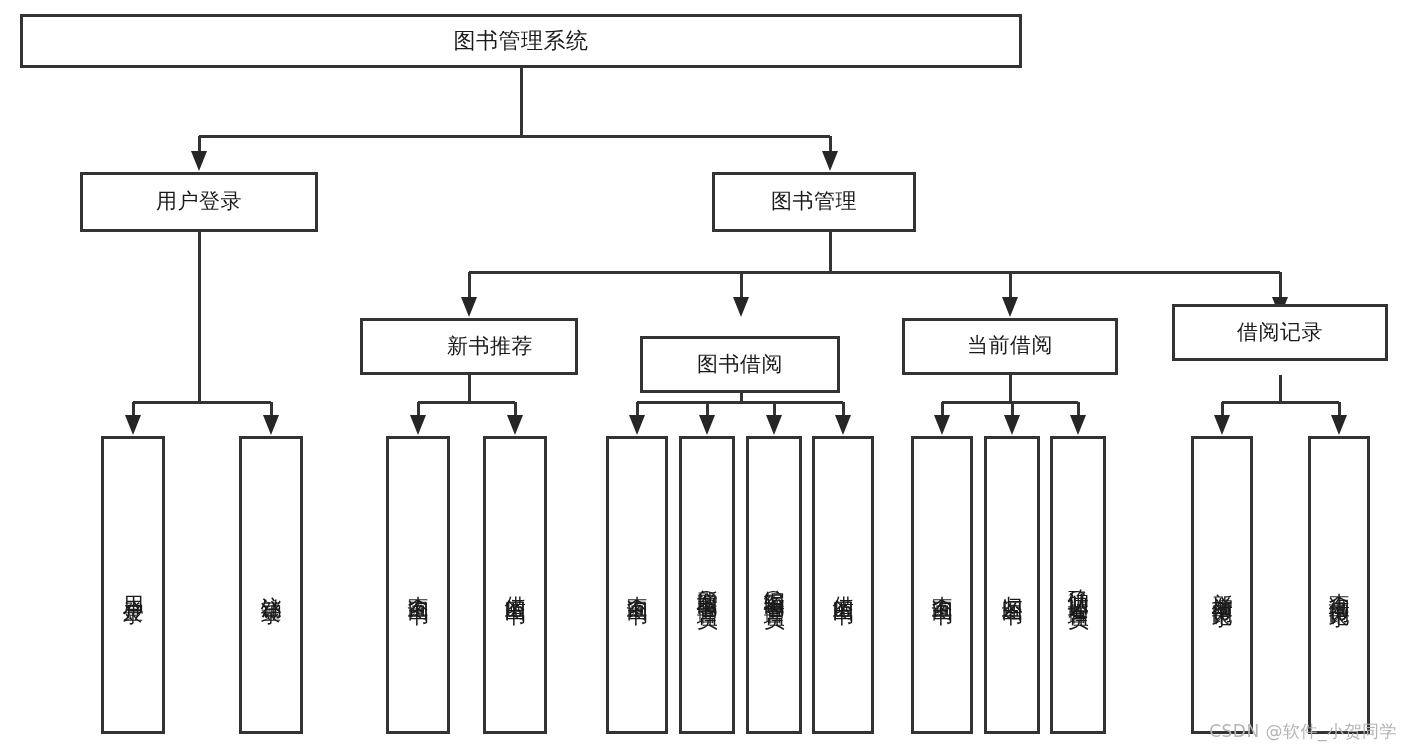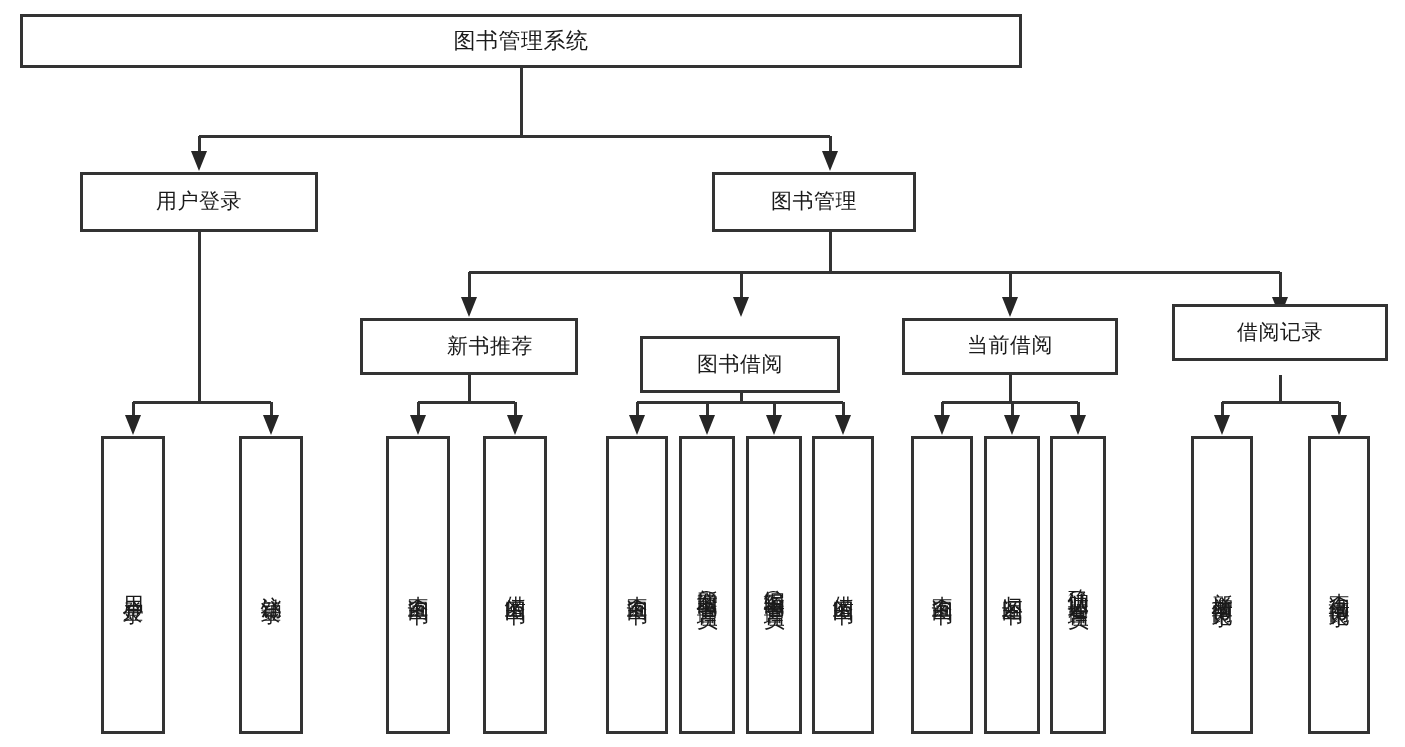--- a/index.html
+++ b/index.html
@@ -177,13 +177,14 @@
         <span>确认归还（管理员）</span>
       </div>
       <div class="node v" style="left: 1191px; top: 436px; width: 62px; height: 298px;">
         <span>新增借阅记录</span>
       </div>
       <div class="node v" style="left: 1308px; top: 436px; width: 62px; height: 298px;">
         <span>查询借阅记录</span>
       </div>
     </div>
 
+  <div id="watermark">CSDN @软件_小贺同学</div>
 </div>
 
 </body></html>

